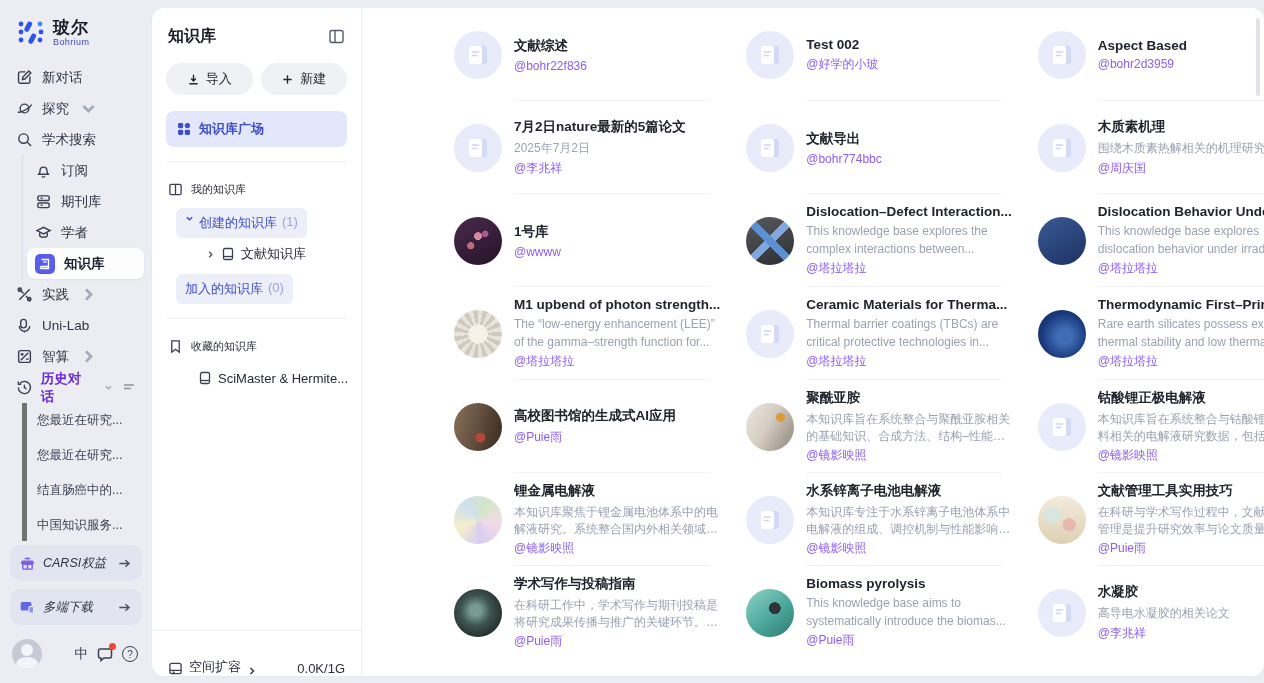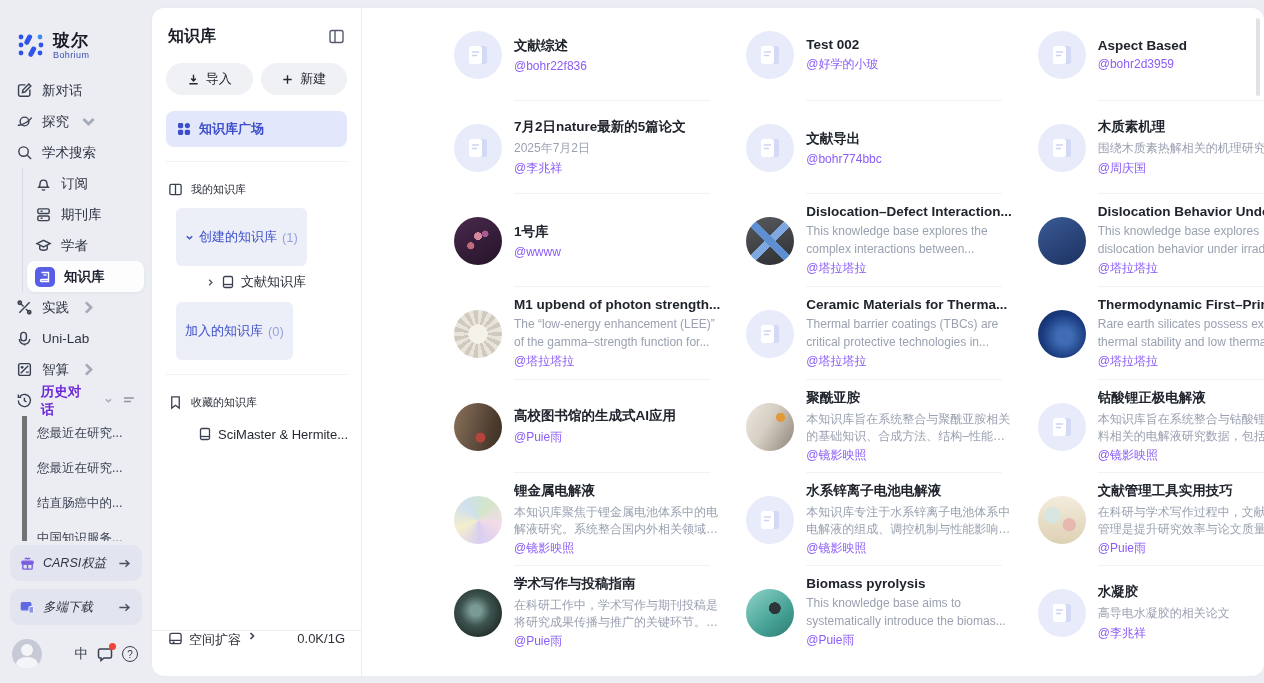--- a/index.html
+++ b/index.html
@@ -1,21 +1,21 @@
 <!DOCTYPE html>
 <html><head>
 <meta charset="utf-8">
 <style>
   * { margin:0; padding:0; box-sizing:border-box; }
   html,body { width:1264px; height:683px; }
   body { font-family:"Liberation Sans","DejaVu Sans",sans-serif; background:#ebedf3; overflow:hidden; }
   .app { width:1264px; height:683px; display:flex; }
 
   
-  .sidebar { width:152px; flex-shrink:0; display:flex; flex-direction:column; padding-top:25px; overflow:hidden; }
+  .sidebar { width:152px; flex-shrink:0; display:flex; flex-direction:column; padding-top:12px; overflow:hidden; }
   .logo-row { display:flex; align-items:center; gap:7px; padding:6px 0 14px 16px; }
   .logo-mark { width:30px; height:30px; flex-shrink:0; }
   .logo-text .cn { font-size:17px; font-weight:700; color:#171a24; letter-spacing:1px; line-height:1.05; }
   .logo-text .en { font-size:9px; color:#3d4db0; letter-spacing:.4px; }
   .nav { padding:0 8px; }
   .nav-item { display:flex; align-items:center; gap:9px; height:31px; padding:0 8px; border-radius:8px;
               font-size:13.5px; color:#2e3443; cursor:pointer; }
   .nav-item svg { width:17px; height:17px; flex-shrink:0; stroke:#3a4050; }
   .caret { width:9px; height:9px; stroke:#a4aab8 !important; margin-left:2px; }
   .subtree { margin-left:14px; border-left:1px solid #d8dbe5; padding-left:4px; }
@@ -58,31 +58,31 @@
   .pbtn { flex:1; height:32px; background:#f0f1f5; border:none; border-radius:16px; display:flex; align-items:center;
           justify-content:center; gap:6px; font-size:13px; color:#23262f; cursor:pointer; font-family:inherit; }
   .pbtn svg { width:13px; height:13px; stroke:#23262f; }
   .plaza { margin:12px 14px 0 14px; height:36px; background:#e3e7fb; border-radius:8px; display:flex; align-items:center;
            gap:8px; padding:0 11px; font-size:13px; font-weight:600; color:#3c4ecb; cursor:pointer; }
   .plaza svg { width:14px; height:14px; fill:#3c4ecb; }
   .p-div { border-top:1px solid #f0f1f4; margin:14px 14px 0 14px; }
   .p-row { display:flex; align-items:center; gap:8px; font-size:11px; color:#262a34; padding:0 16px; height:30px; cursor:pointer; }
   .p-row svg { width:15px; height:15px; stroke:#3a4050; flex-shrink:0; }
   .p-row.mt { margin-top:12px; }
-  .pill { display:inline-flex; align-items:center; gap:5px; margin:4px 0 0 24px; padding:20px 9px; background:#edeff8;
+  .pill { display:inline-flex; gap:5px; margin:4px 0 0 24px; padding:6px 9px; background:#edeff8;
           border-radius:6px; font-size:13px; color:#3c4ecb; cursor:pointer; }
   .pill .cnt { color:#97a2dd; }
   .pill svg { width:9px; height:9px; stroke:#3c4ecb; }
   .p-child { display:flex; align-items:center; gap:6px; padding-left:54px; height:32px; font-size:13px; color:#262a34; cursor:pointer; }
   .p-child svg.cart { width:9px; height:9px; stroke:#555b69; }
   .p-child svg.nb { width:14px; height:14px; stroke:#3a4050; }
   .p-child2 { display:flex; align-items:center; gap:6px; padding-left:46px; height:34px; font-size:13px; color:#262a34; cursor:pointer;
               white-space:nowrap; overflow:hidden; }
   .p-child2 svg { width:14px; height:14px; stroke:#3a4050; flex-shrink:0; }
-  .panel-foot { margin-top:auto; border-top:1px solid #ececf1; height:46px; display:flex; align-items:flex-start; gap:6px;
+  .panel-foot { margin-top:auto; border-top:1px solid #ececf1; height:46px; display:flex; align-items:flex-end; gap:6px;
                 padding:0 16px; font-size:13px; color:#262a34; flex-shrink:0; cursor:pointer; }
   .panel-foot svg { width:15px; height:15px; stroke:#3a4050; }
   .panel-foot .chev { width:10px; height:10px; }
   .panel-foot .usage { margin-left:auto; color:#2c3038; }
 
   
   .main { flex:1; min-width:0; position:relative; overflow:hidden; }
   .grid { padding:0 30px 0 92px; display:grid; grid-template-columns:repeat(3,1fr); column-gap:26px; }
   .card { position:relative; height:93px; display:flex; align-items:center; gap:12px; cursor:pointer; }
   .avatar { width:48px; height:48px; border-radius:50%; flex-shrink:0; overflow:hidden; position:relative; }

